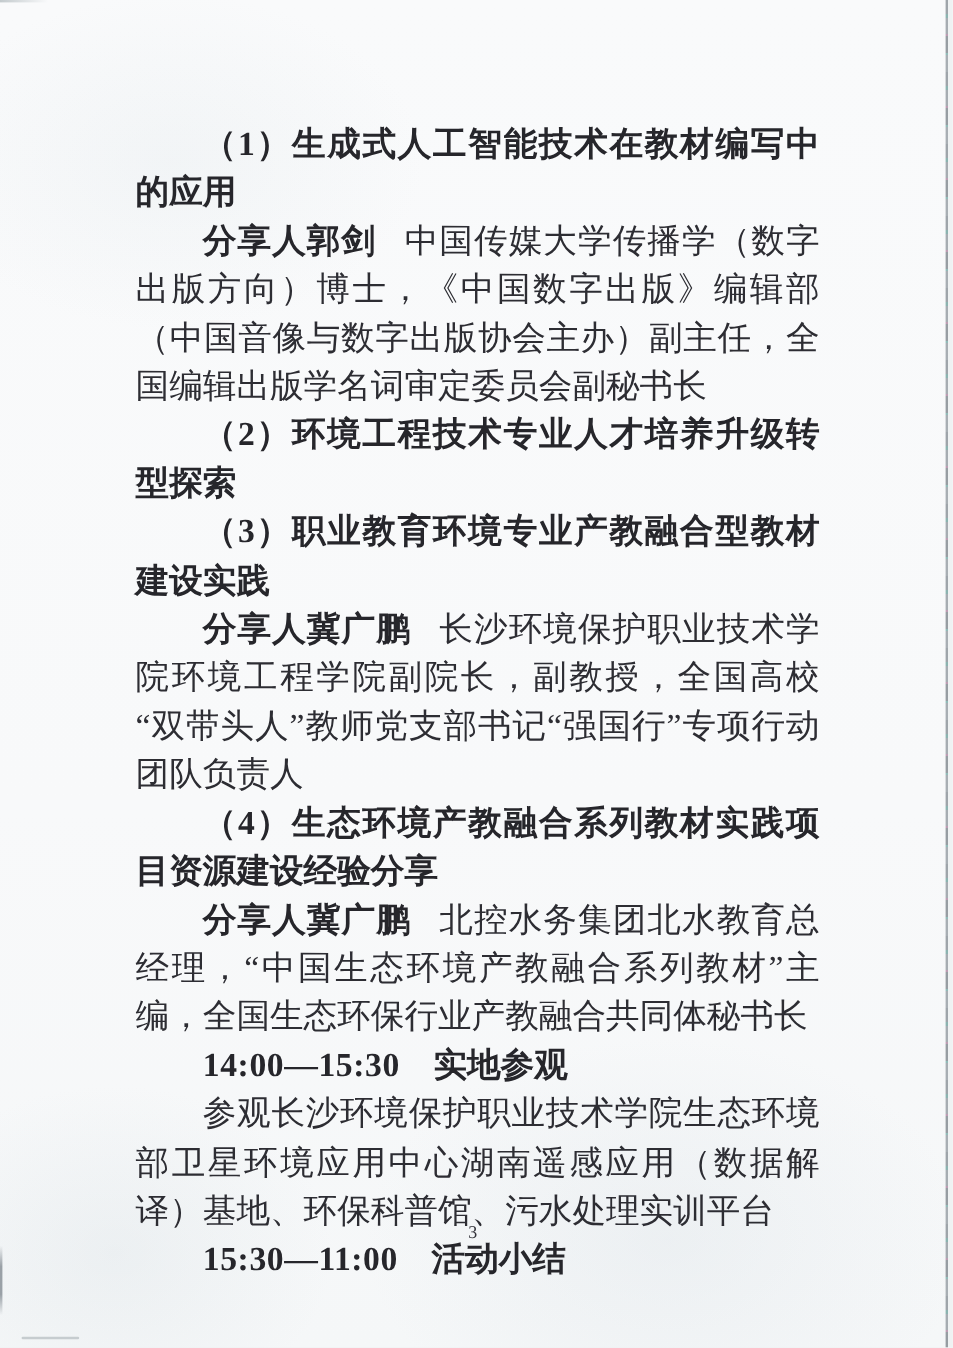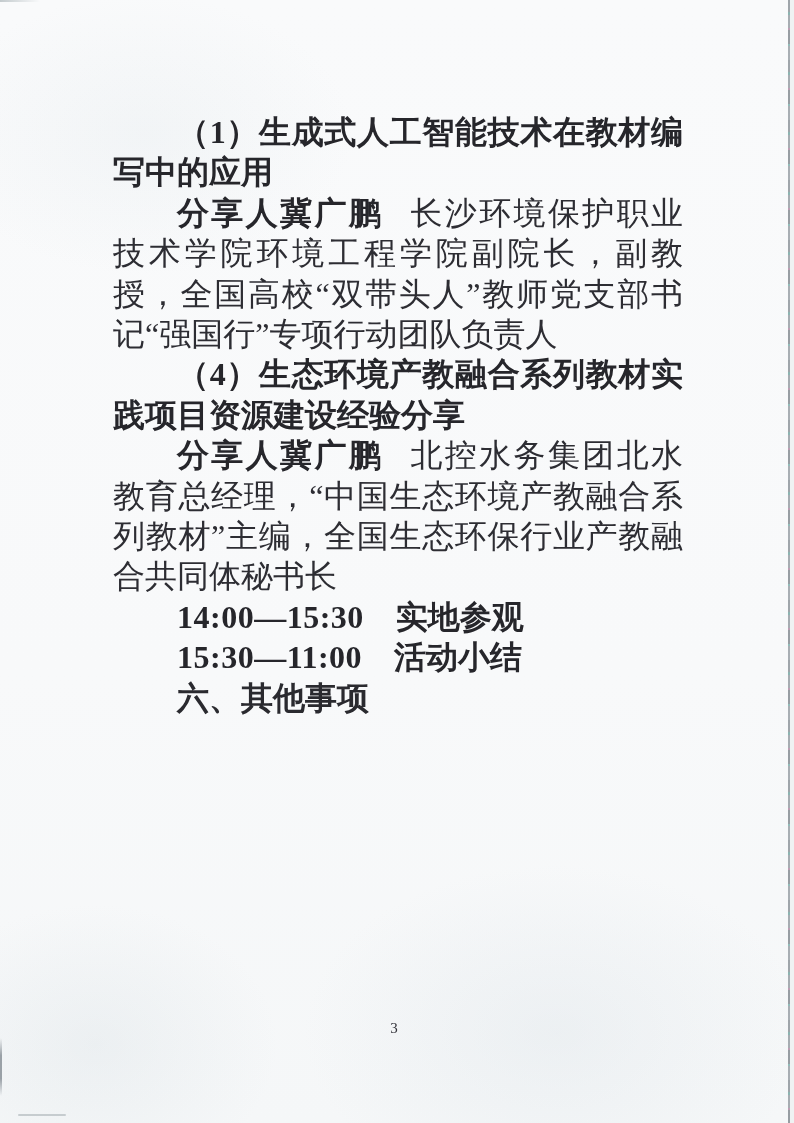--- a/index.html
+++ b/index.html
@@ -13,22 +13,22 @@
     width:794px;height:1123px;
     background:
       radial-gradient(ellipse 300px 200px at 18% 12%, rgba(220,228,232,0.25), rgba(220,228,232,0) 70%),
       radial-gradient(ellipse 360px 240px at 70% 92%, rgba(214,222,228,0.30), rgba(214,222,228,0) 70%),
       radial-gradient(ellipse 260px 200px at 12% 93%, rgba(210,219,224,0.28), rgba(210,219,224,0) 70%),
       linear-gradient(180deg,#f9fafb 0%,#f8f9fa 60%,#f5f7f8 100%);
     overflow:hidden;
   }
   .content{
     position:absolute;
-    left:113px;top:112px;width:570px;
-    font-size:32px;line-height:40.4px;
+    left:113px;top:101px;width:570px;
+    font-size:28px;line-height:40.4px;
     color:#2d2d33;
   }
   .content p{
     margin:0;padding:0;
     text-indent:2em;
     text-align:justify;
   }
   .topic-heading{
     font-weight:700;
     color:#26262b;
@@ -96,36 +96,39 @@
 </style>
 </head>
 <body>
 
 <div class="page">
 
   <div class="content">
 
     <p class="topic-heading">（1）生成式人工智能技术在教材编写中的应用</p>
 
+    <p class="speaker-para"><span class="speaker-name">分享人郭剑</span><span>中国传媒大学传播学（数字出版方向）博士，《中国数字出版》编辑部（中国音像与数字出版协会主办）副主任，全国编辑出版学名词审定委员会副秘书长</span></p>
+
+    <p class="topic-heading">（2）环境工程技术专业人才培养升级转型探索</p>
 
 
-
+    <p class="topic-heading">（3）职业教育环境专业产教融合型教材建设实践</p>
 
     <p class="speaker-para"><span class="speaker-name">分享人冀广鹏</span><span>长沙环境保护职业技术学院环境工程学院副院长，副教授，全国高校“双带头人”教师党支部书记“强国行”专项行动团队负责人</span></p>
 
     <p class="topic-heading">（4）生态环境产教融合系列教材实践项目资源建设经验分享</p>
 
     <p class="speaker-para"><span class="speaker-name">分享人冀广鹏</span><span>北控水务集团北水教育总经理，“中国生态环境产教融合系列教材”主编，全国生态环保行业产教融合共同体秘书长</span></p>
 
     <p class="time-line"><span class="time-value">14:00—15:30</span><span class="time-label">实地参观</span></p>
 
+    <p class="body-para">参观长沙环境保护职业技术学院生态环境部卫星环境应用中心湖南遥感应用（数据解译）基地、环保科普馆、污水处理实训平台</p>
 
     <p class="time-line"><span class="time-value">15:30—11:00</span><span class="time-label">活动小结</span></p>
 
-    <p class="section-heading">六、其他事项</p>
 
   </div>
 
   <div class="page-number">3</div>
 
   <div class="scan-edge-right-outer"></div>
   <div class="scan-edge-right"></div>
   <div class="scan-mark-topleft"></div>
   <div class="scan-mark-bottomleft"></div>
   <div class="scan-smudge-bottom"></div>

